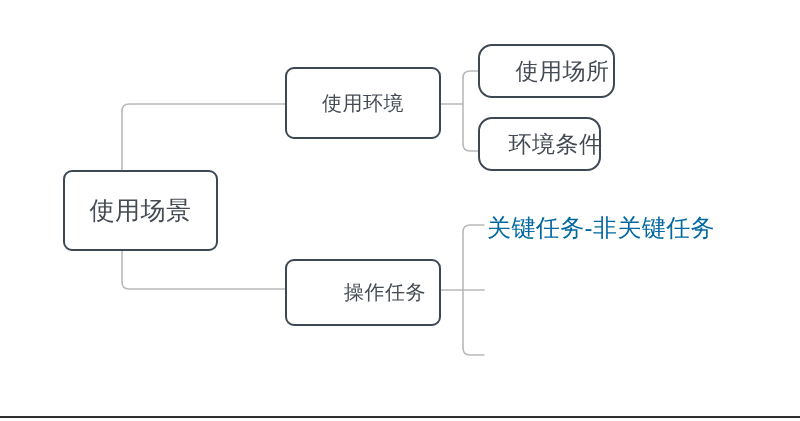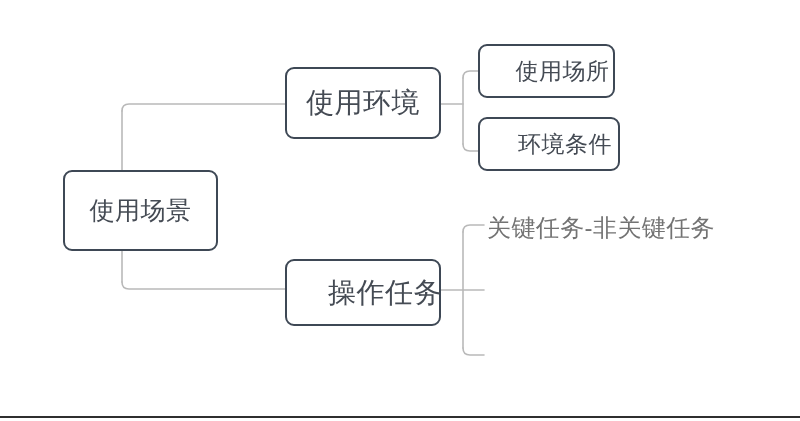--- a/index.html
+++ b/index.html
@@ -57,21 +57,21 @@
   .node-root {
     left: 46px;
     top: 170px;
     width: 155px;
     height: 81px;
     font-size: 25px;
     margin-left: 17px;
   }
 
   .node-l2 {
-    font-size: 28px;
+    font-size: 20px;
     justify-content: center;
   }
 
   .node-env {
     left: 285px;
     top: 67px;
     width: 156px;
     height: 72px;
   }
 
@@ -79,44 +79,44 @@
     left: 285px;
     top: 259px;
     width: 156px;
     height: 67px;
     padding-left: 44px;
   }
 
   .node-l3 {
     font-size: 23px;
     border-width: 2.5px;
-    border-radius: 9px;
+    border-radius: 14px;
     padding-left: 32px;
   }
 
   .node-place {
     left: 478px;
     top: 44px;
     width: 137px;
     height: 54px;
   }
 
   .node-condition {
     left: 478px;
     top: 117px;
-    width: 142px;
+    width: 123px;
     height: 54px;
   }
 
   
   .leaf {
     position: absolute;
     left: 487px;
     font-size: 24px;
-    color: #737373;
+    color: #0369a1;
     letter-spacing: 0.4px;
     white-space: nowrap;
     line-height: 1;
   }
   .leaf-1 { top: 216px; }
   .leaf-2 { top: 277px; }
   .leaf-3 { top: 338px; }
 </style>
 </head>
 <body>

